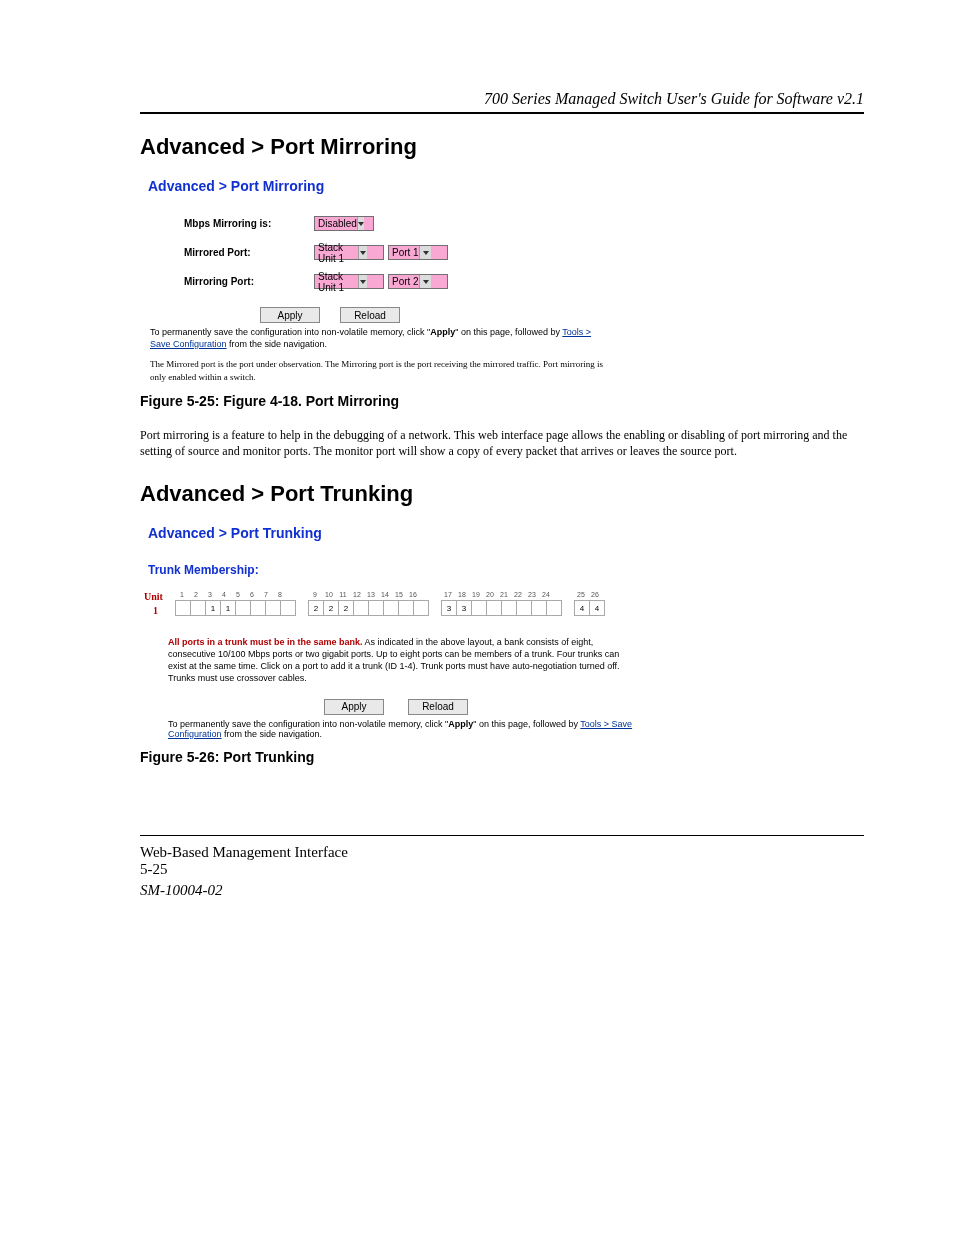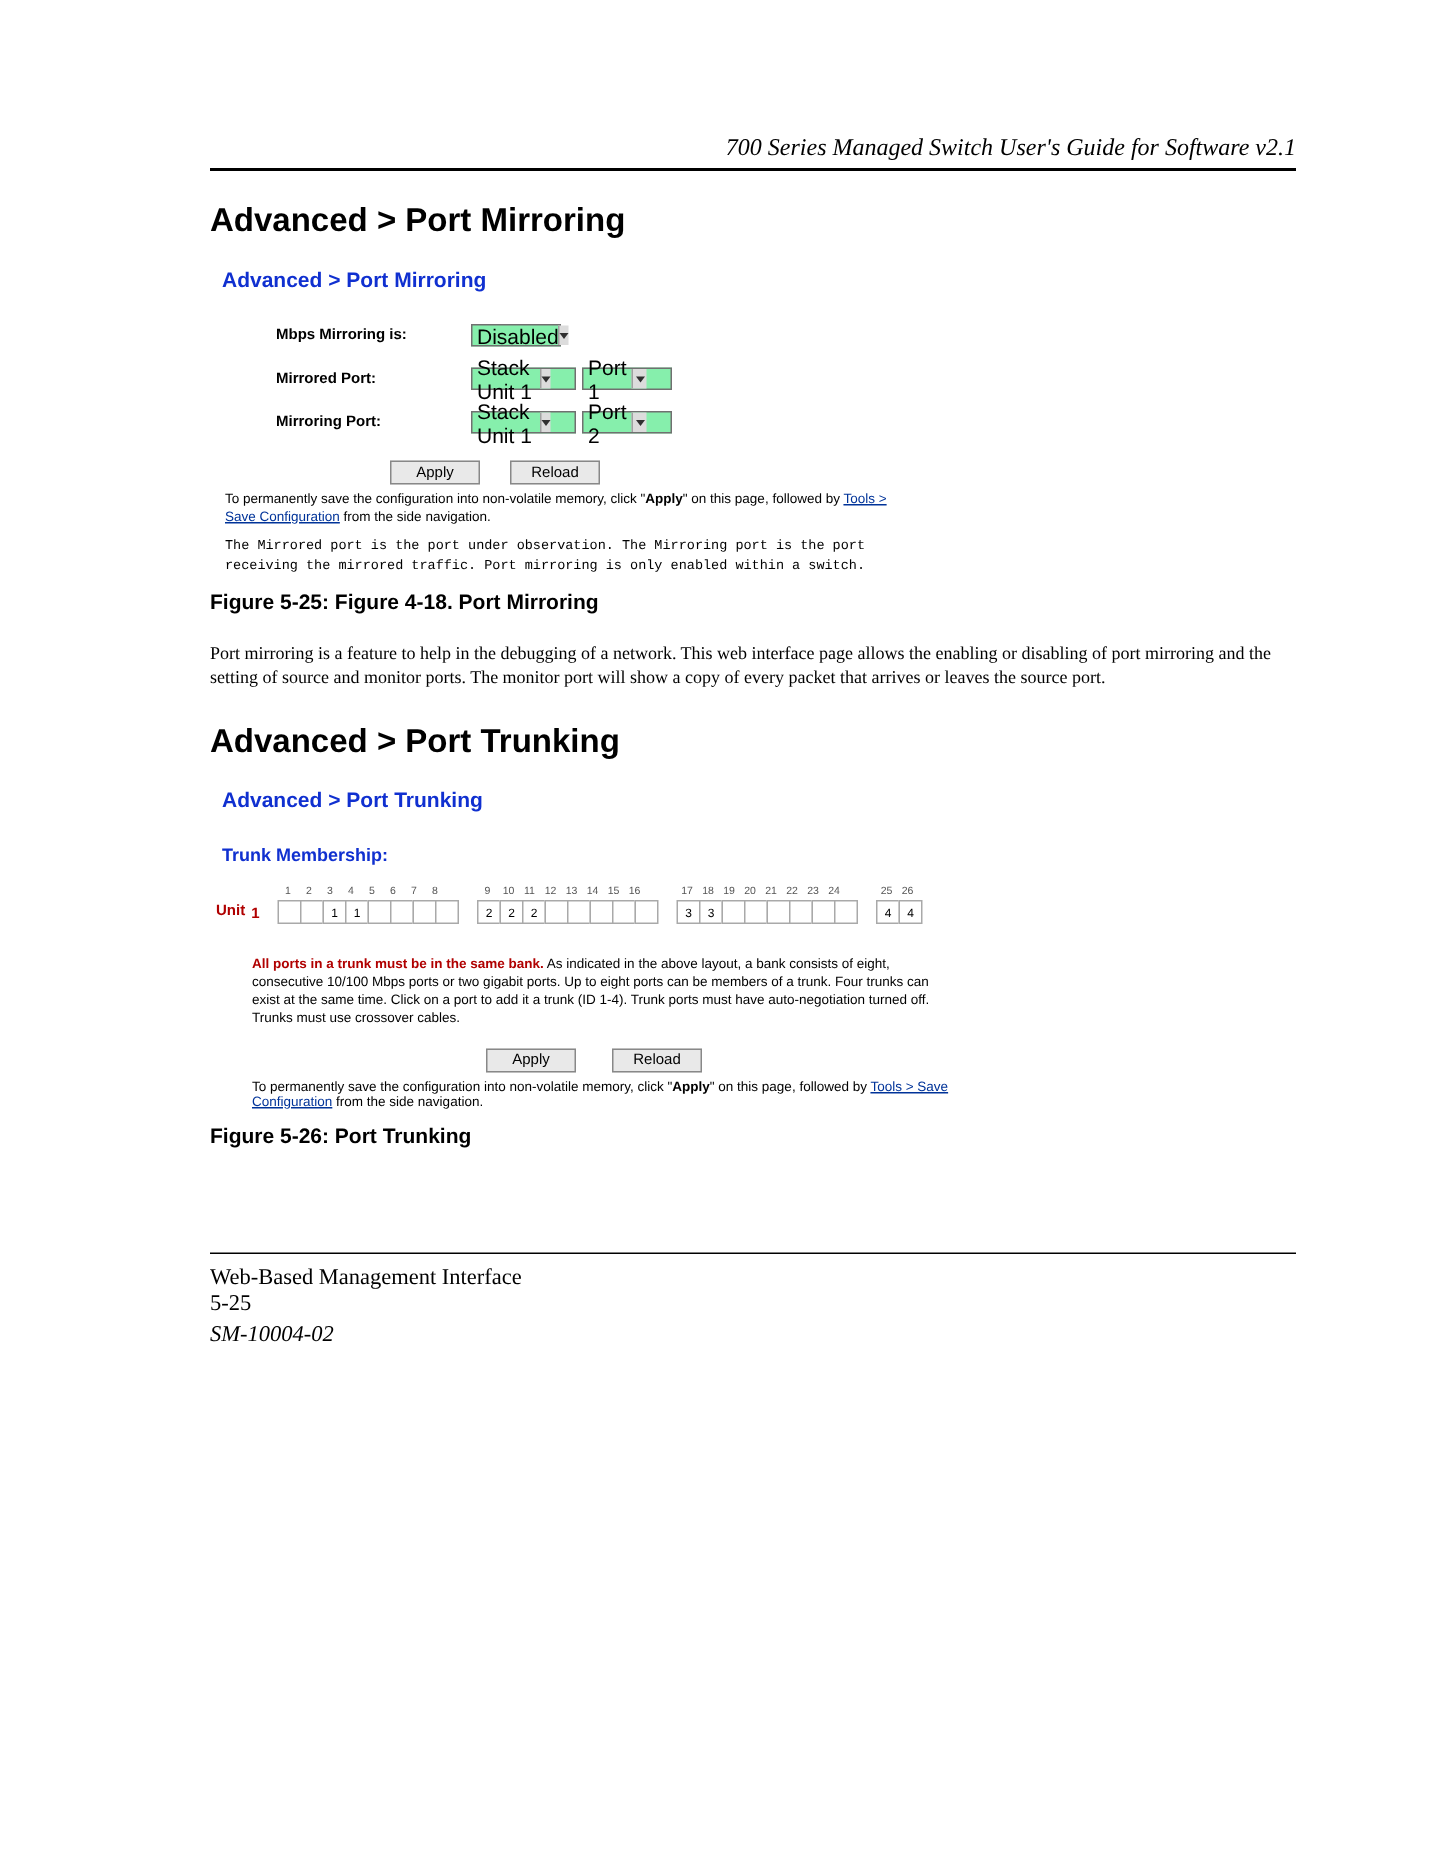--- a/index.html
+++ b/index.html
@@ -61,26 +61,26 @@
   color: #1030d0;
   font-family: Arial, Helvetica, sans-serif;
   font-weight: bold;
   font-size: 12px;
   margin: 0 0 14px 4px;
 }
 .select95 {
   display: inline-flex;
   align-items: center;
   height: 15px;
-  background: #86efac;
+  background: #f9a8d4;
   border: 1px solid #707070;
   box-sizing: border-box;
   padding: 0 16px 0 3px;
   font-family: Arial, Helvetica, sans-serif;
-  font-size: 14px;
+  font-size: 10px;
   position: relative;
 }
 .select95 .arrow {
   width: 12px;
   height: 13px;
   margin-left: auto;
   background: #dcdcdc;
   border-left: 1px solid #a0a0a0;
   box-sizing: border-box;
   display: flex;
@@ -136,41 +136,43 @@
 }
 .mirr-note {
   font-family: Arial, Helvetica, sans-serif;
   font-size: 9px;
   line-height: 1.3;
   padding-left: 6px;
 }
 .mirr-note a { color: #003399; text-decoration: underline; }
 .mirr-note b { font-weight: bold; }
 .mirr-desc {
-  font-family: Liberation Mono, monospace;
+  font-family: Liberation Serif, serif;
   font-size: 9px;
   line-height: 1.35;
   padding: 8px 0 0 6px;
 }
 
 .trunk-panel {
   margin: 0 0 8px 4px;
   width: 500px;
 }
 .unit-row {
   display: flex;
   align-items: flex-end;
   gap: 12px;
   font-family: Arial, Helvetica, sans-serif;
   font-size: 9px;
   margin-bottom: 20px;
 }
 .unit-col {
   display: flex;
-  align-items: center;
+  flex-direction: column;
+  align-items: center;
+  font-family: Liberation Serif, serif;
 }
 .unit-col .u-head {
   color: #b00000;
   font-weight: bold;
   font-size: 10px;
   margin-bottom: 3px;
 }
 .unit-col .u-num {
   color: #b00000;
   font-weight: bold;

